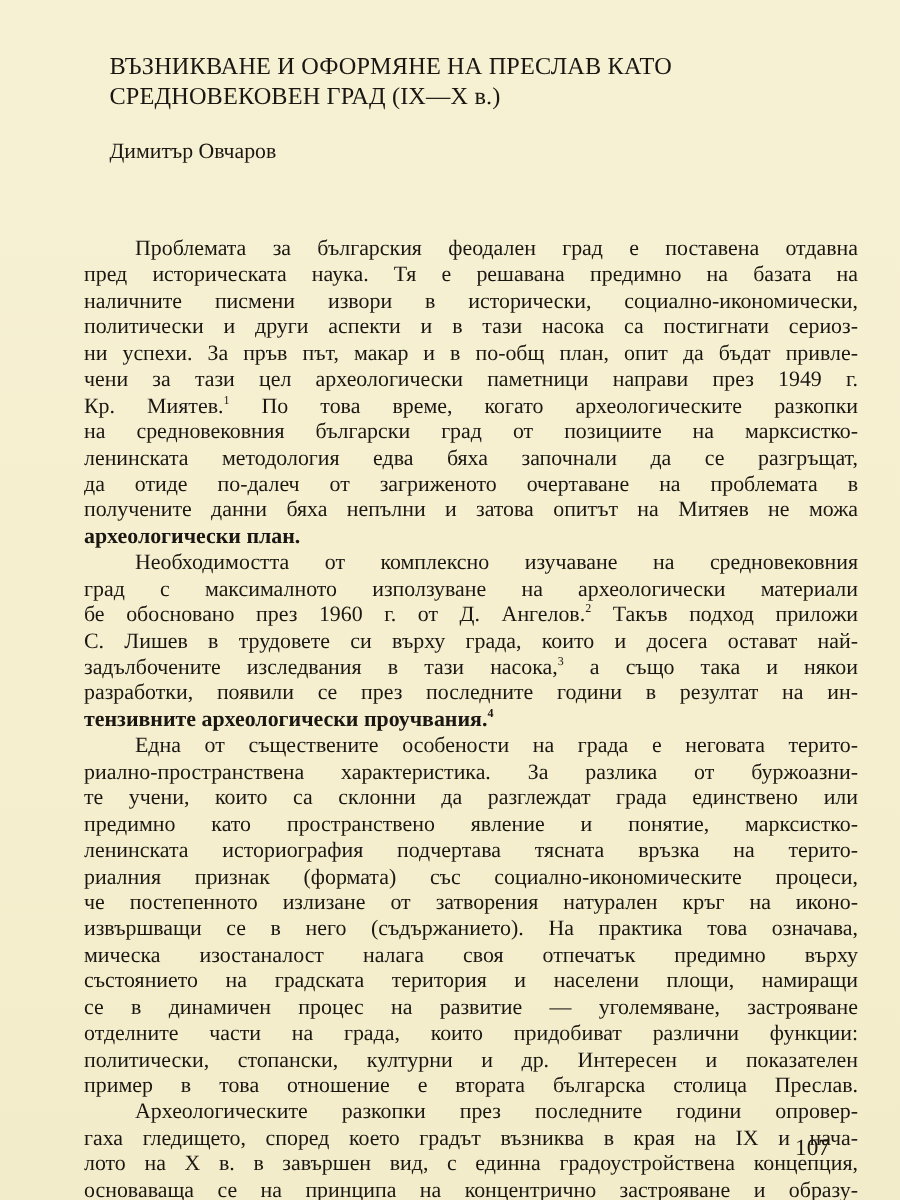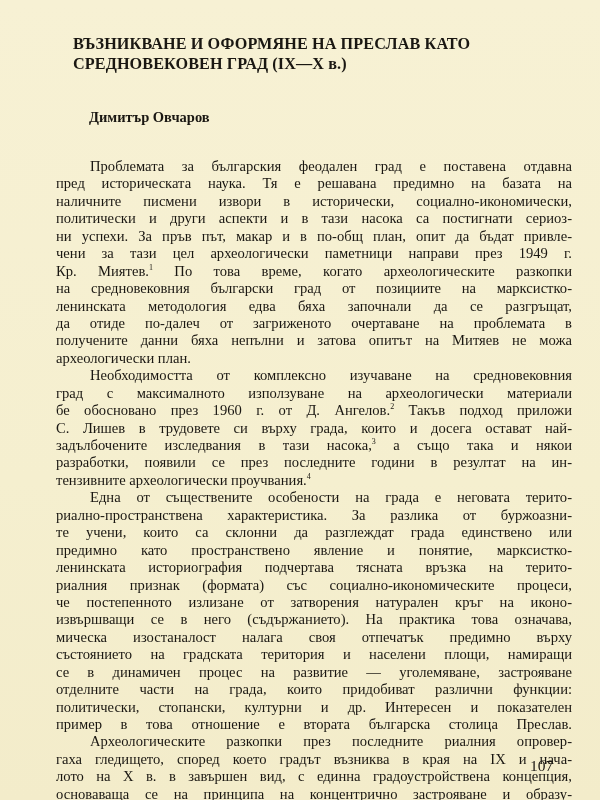--- a/index.html
+++ b/index.html
@@ -19,54 +19,54 @@
       position: absolute;
       left: 0; top: 0;
       width: 600px; height: 800px;
       background: linear-gradient(180deg, #f7f1d4 0%, #f5efcf 60%, #f3ecca 100%);
     }
     .title {
       position: absolute;
       left: 73px;
       top: 34px;
       width: 500px;
-      font-weight: bold;
+      font-weight: normal;
       font-size: 16.2px;
       line-height: 20px;
       letter-spacing: 0.1px;
       margin: 0;
     }
     .title .tl { display: block; white-space: nowrap; }
     .author {
       position: absolute;
       left: 73px;
       top: 92px;
-      font-weight: bold;
+      font-weight: normal;
       font-size: 14.5px;
       line-height: 18px;
-      margin: 16px;
+      margin: 0;
     }
     .body {
       position: absolute;
       left: 56px;
       top: 123px;
       width: 516px;
       margin-top: 35px;
     }
     .ln {
       display: block;
       font-size: 14.6px;
       line-height: 17.45px;
       height: 17.45px;
       white-space: nowrap;
       text-align: justify;
       text-align-last: justify;
     }
     .ln.indent { padding-left: 34px; }
-    .ln.last { text-align-last: left; }
+    .ln.last { text-align-last: left; font-weight: bold; }
     sup {
       font-size: 8px;
       line-height: 0;
       vertical-align: 6px;
     }
     .page-number {
       position: absolute;
       left: 530px;
       top: 757px;
       font-size: 15.5px;
@@ -123,21 +123,21 @@
       <span class="ln">извършващи се в него (съдържанието). На практика това означава,</span>
       <span class="ln">мическа изостаналост налага своя отпечатък предимно върху</span>
       <span class="ln">състоянието на градската територия и населени площи, намиращи</span>
       <span class="ln">се в динамичен процес на развитие — уголемяване, застрояване</span>
       <span class="ln">отделните части на града, които придобиват различни функции:</span>
       <span class="ln">политически, стопански, културни и др. Интересен и показателен</span>
       <span class="ln">пример в това отношение е втората българска столица Преслав.</span>
     </div>
 
     <div>
-      <span class="ln indent">Археологическите разкопки през последните риалния опровер-</span>
+      <span class="ln indent">Археологическите разкопки през последните години опровер-</span>
       <span class="ln">гаха гледището, според което градът възниква в края на IX и нача-</span>
       <span class="ln">лото на X в. в завършен вид, с единна градоустройствена концепция,</span>
       <span class="ln">основаваща се на принципа на концентрично застрояване и образу-</span>
     </div>
 
   </div>
 
   <div class="page-number">107</div>
 </div>
 

